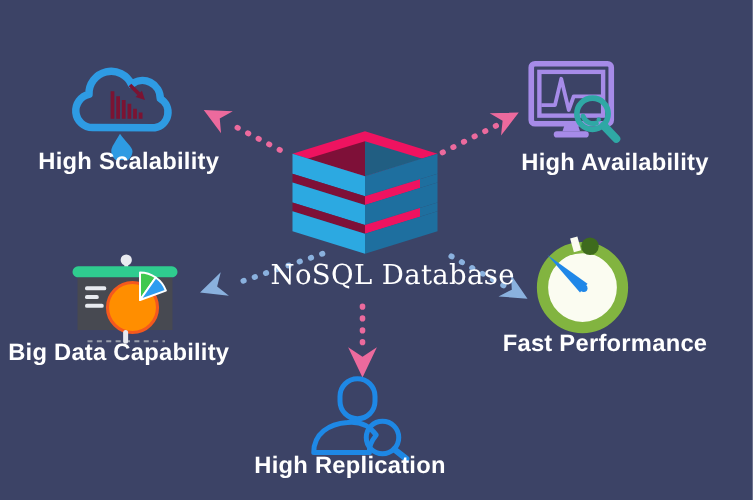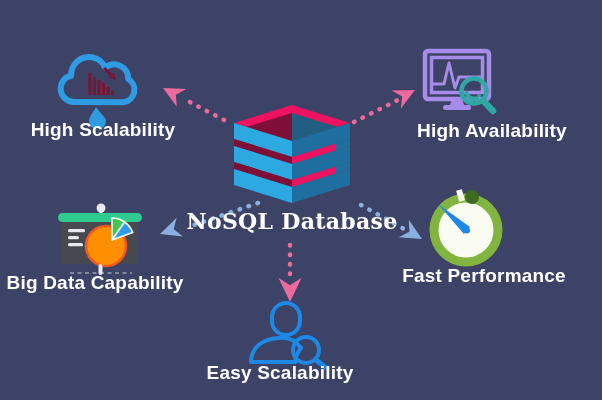--- a/index.html
+++ b/index.html
@@ -9,22 +9,22 @@
     font-family:"Liberation Sans",sans-serif;
   }
   .abs{position:absolute;}
   .feature-label{
     position:absolute;color:var(--text,#ffffff);font-weight:bold;
     font-size:19px;letter-spacing:.2px;text-align:center;
     width:240px;transform:translateX(-50%);white-space:nowrap;
   }
   .center-title{
     position:absolute;color:var(--text,#ffffff);
-    font-family:"DejaVu Serif","Liberation Serif",serif;font-weight:bold;
-    font-size:22px;text-align:center;width:240px;transform:translateX(-50%);
+    font-family:"DejaVu Serif","Liberation Serif",serif;font-weight:normal;
+    font-size:22px;text-align:right;width:240px;transform:translateX(-50%);
     white-space:nowrap;letter-spacing:.3px;
   }
   svg{display:block;}
   .arrow-layer{position:absolute;left:0;top:0;pointer-events:none;}
 </style>
 </head>
 <body>
 
 <div class="canvas">
 
@@ -140,15 +140,15 @@
   <div class="feature-label" style="left:484px;top:265px;">Fast Performance</div>
 
   <svg class="abs" style="left:246px;top:298px;" width="88" height="72" viewBox="0 0 88 72">
     <g fill="none" style="stroke:var(--person-blue);" stroke-width="4" stroke-linejoin="round" stroke-linecap="round">
       <path d="M26 19 a14 14 0 0 1 28 0 v4 a14 14 0 0 1 -28 0 z"></path>
       <path d="M5 64 C5 49 17 41 32 40 C42 39 50 43 55 50 C51 55 49 59 49.5 64 Z"></path>
       <circle cx="60" cy="52" r="13"></circle>
       <line x1="69.5" y1="61.5" x2="79" y2="69" stroke-width="5"></line>
     </g>
   </svg>
-  <div class="feature-label" style="left:280px;top:362px;">Easy Scalability</div>
+  <div class="feature-label" style="left:280px;top:362px;">High Replication</div>
 
 </div>
 
 </body></html>

